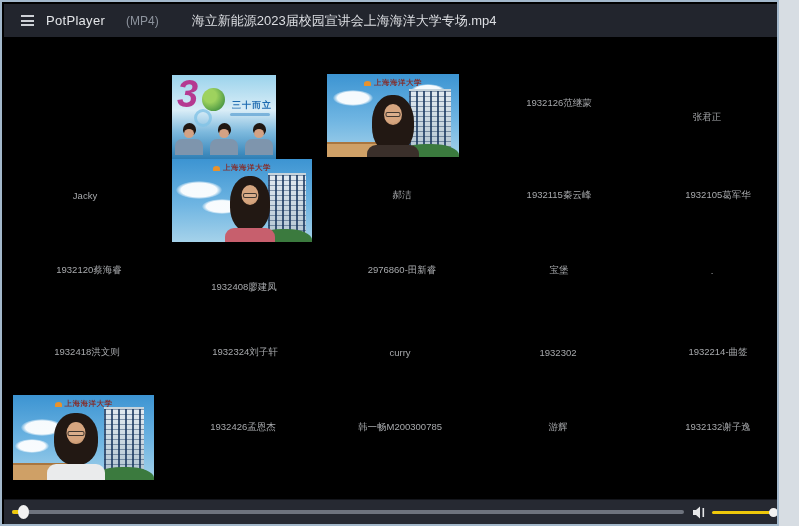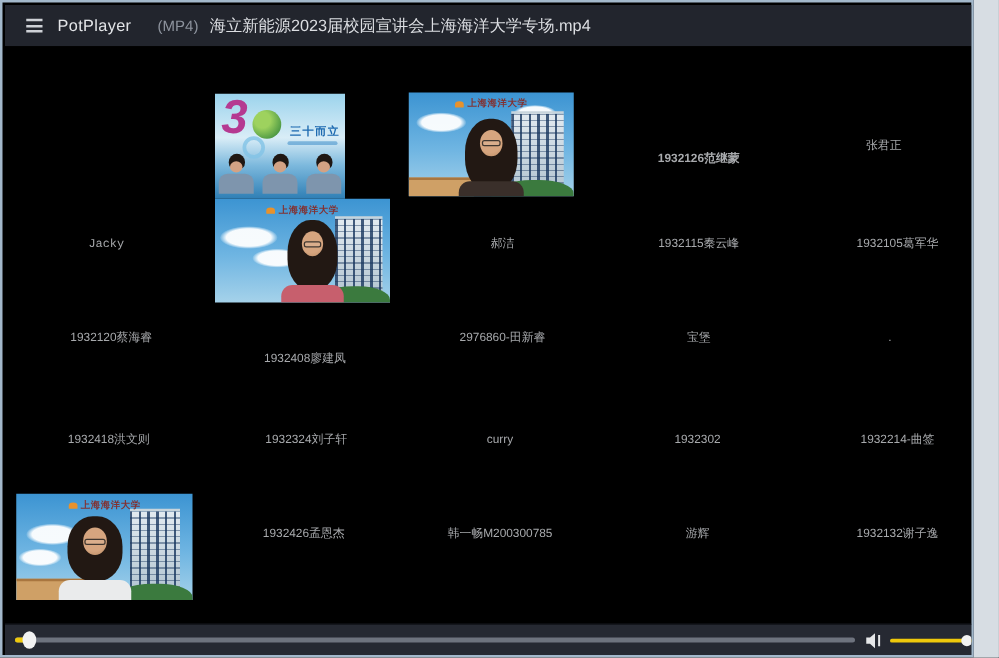--- a/index.html
+++ b/index.html
@@ -17,21 +17,21 @@
   
   .titlebar {
     position: absolute; left: 2px; top: 2px; width: 793px; height: 33px;
     background: #22252d;
     display: flex; align-items: center;
   }
   .menu-btn { margin-left: 17px; cursor: pointer; }
   .menu-btn i { display: block; width: 13px; height: 2px; background: #ced1d6; margin: 2.5px 0; }
   .app-name { color: #e3e5e8; font-size: 13px; margin-left: 12px; letter-spacing: .3px; }
   .fmt-badge { color: #8d939d; font-size: 12px; margin-left: 21px; }
-  .file-title { color: #dcdee2; font-size: 13px; margin-left: 9px; white-space: nowrap; }
+  .file-title { color: #dcdee2; font-size: 13px; margin-left: 33px; white-space: nowrap; }
 
   
   .video-area {
     position: absolute; left: 2px; top: 35px; width: 793px; height: 462px;
     background: #000; overflow: hidden;
   }
 
   .plabel {
     position: absolute; transform: translate(-50%,-50%);
     font-size: 9.5px; color: #a7a9ac; white-space: nowrap;
@@ -196,23 +196,23 @@
         <span class="uni-logo-text">上海海洋大学</span>
       </div>
       <div class="ps" style="left:-8px; top:0; width:100%; height:100%;">
         <div class="hair" style="top:18px; width:44px; height:52px;"></div>
         <div class="face" style="top:27px; width:19px; height:22px;"></div>
         <div class="glasses" style="top:36px; width:17px; height:5px;"></div>
         <div class="torso" style="width:58px; height:16px; background:#eaebec;"></div>
       </div>
     </div>
 
-    <span class="plabel" style="left:555px; top:90px;font-weight:bold;">1932126范继蒙</span>
+    <span class="plabel" style="left:555px; top:66px;">1932126范继蒙</span>
     <span class="plabel" style="left:703px; top:80px;">张君正</span>
-    <span class="plabel" style="left:81px;  top:158px;font-family:Liberation Mono, monospace;">Jacky</span>
+    <span class="plabel" style="left:81px;  top:158px;">Jacky</span>
     <span class="plabel" style="left:398px; top:158px;">郝洁</span>
     <span class="plabel" style="left:555px; top:158px;">1932115秦云峰</span>
     <span class="plabel" style="left:714px; top:158px;">1932105葛军华</span>
     <span class="plabel" style="left:85px;  top:233px;">1932120蔡海睿</span>
     <span class="plabel" style="left:240px; top:250px;">1932408廖建凤</span>
     <span class="plabel" style="left:398px; top:233px;">2976860-田新睿</span>
     <span class="plabel" style="left:555px; top:233px;">宝堡</span>
     <span class="plabel" style="left:708px; top:233px;">.</span>
     <span class="plabel" style="left:83px;  top:315px;text-align:right;">1932418洪文则</span>
     <span class="plabel" style="left:241px; top:315px;">1932324刘子轩</span>

